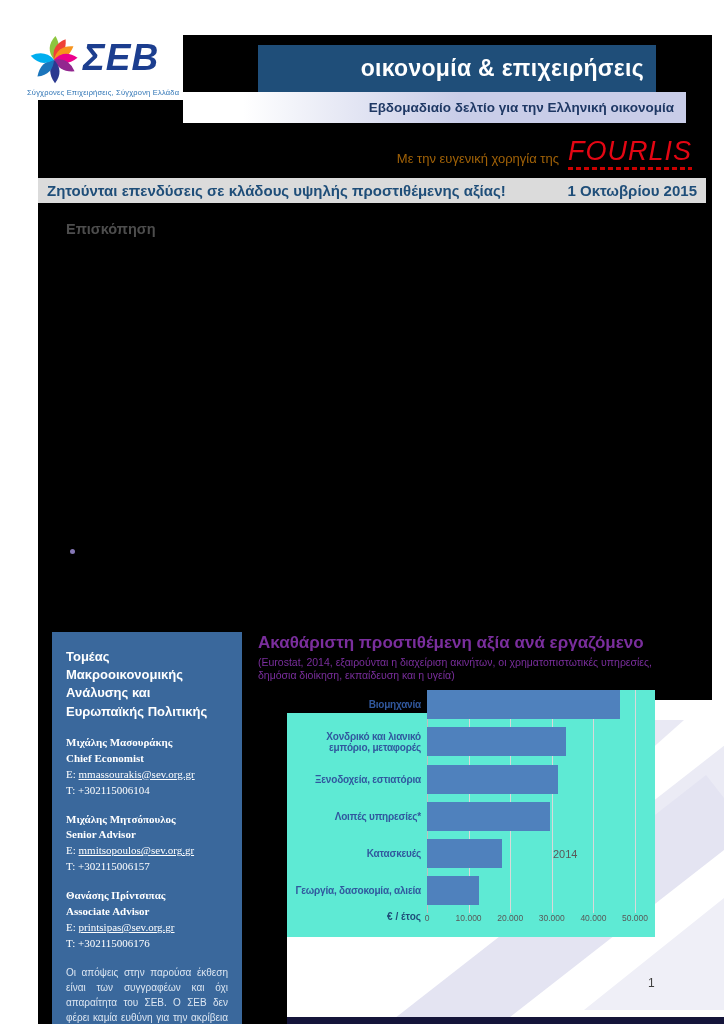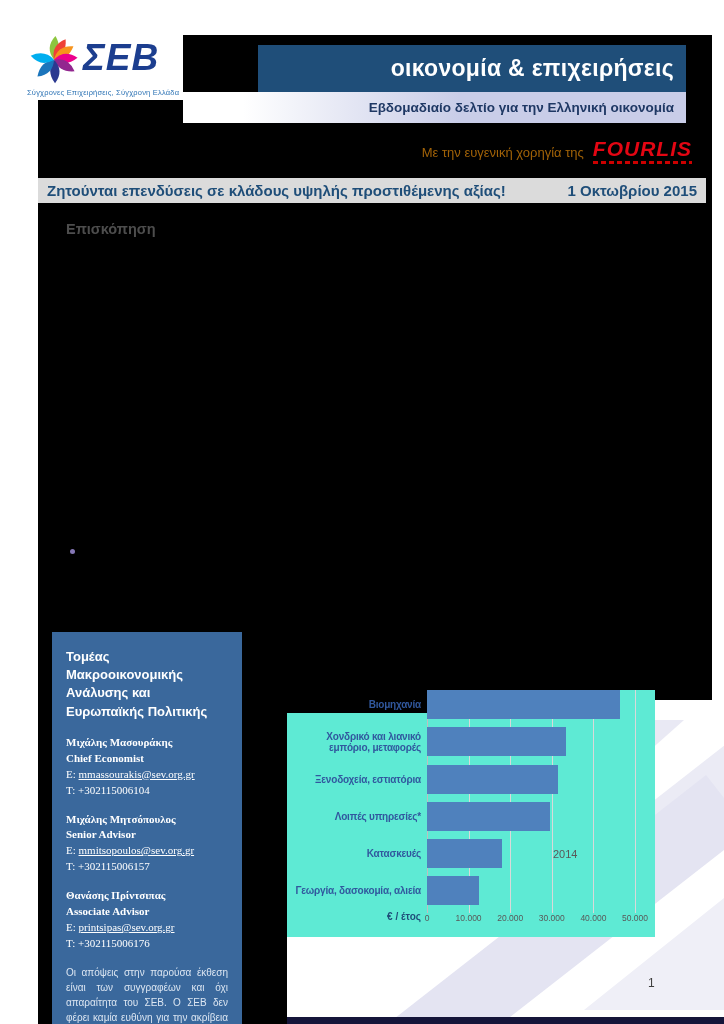--- a/index.html
+++ b/index.html
@@ -21,31 +21,31 @@
   .wm-band1{left:-60px;top:240px;width:560px;height:70px;background:#e4e4f2;transform:rotate(-38deg);}
   .wm-band2{left:180px;top:90px;width:420px;height:56px;background:#ebebf5;transform:rotate(-38deg);}
   .wm-tri1{right:-10px;top:190px;width:0;height:0;border-left:150px solid transparent;border-bottom:120px solid #efeff7;}
   .wm-tri2{right:40px;top:20px;width:0;height:0;border-right:90px solid transparent;border-top:80px solid #e9e9f4;}
   
   #logo{left:27px;top:30px;width:170px;height:72px;z-index:3;}
   #logo .mark-row{display:flex;align-items:center;}
   #logo-text{font-size:37px;font-weight:bold;font-style:italic;color:#1c3e8f;letter-spacing:1px;line-height:1;margin-left:2px;}
   #logo-tagline{font-size:7.5px;color:#2e74b5;margin-top:4px;white-space:nowrap;letter-spacing:.2px;}
   
-  #banner{left:258px;top:45px;width:428px;height:47px;background:#1f4e79;z-index:3;
+  #banner{left:258px;top:45px;width:398px;height:47px;background:#1f4e79;z-index:3;
     display:flex;align-items:center;justify-content:flex-end;padding-right:12px;box-sizing:border-box;}
   #banner .t{color:#fff;font-weight:bold;font-size:23px;letter-spacing:.3px;}
   #subbanner{left:183px;top:92px;width:503px;height:31px;z-index:3;
     background:linear-gradient(to right,#ffffff 0%,#ffffff 12%,#c9cde8 55%);
     display:flex;align-items:center;justify-content:flex-end;padding-right:12px;box-sizing:border-box;}
   #subbanner .t{color:#1f3864;font-weight:bold;font-size:13.5px;}
   
   #sponsor{right:32px;top:138px;z-index:3;display:flex;align-items:flex-end;gap:9px;}
   #sponsor .pre{color:#a16207;font-size:13px;padding-bottom:4px;}
-  #fourlis .name{color:#e30613;font-size:21px;font-weight:bold;font-style:italic;letter-spacing:1px;line-height:1;}
+  #fourlis .name{color:#e30613;font-size:27px;font-weight:normal;font-style:italic;letter-spacing:1px;line-height:1;}
   #fourlis .tagline{height:3px;margin-top:2px;
     background:repeating-linear-gradient(to right,#c00 0 5px,transparent 5px 8px);}
   
   #headline{left:38px;top:178px;width:668px;height:25px;background:#dbdbdb;z-index:3;
     display:flex;align-items:center;justify-content:space-between;padding:0 9px;box-sizing:border-box;gap:42px;}
   #headline .t,#headline .d{color:#1f4e79;font-weight:bold;font-size:15px;white-space:nowrap;}
   
   #overview{left:66px;top:221px;z-index:3;color:#4d4d4d;font-weight:bold;font-size:14.5px;}
   #body-bullet{left:70px;top:549px;width:5px;height:5px;border-radius:50%;background:#8577b5;z-index:3;}
   
@@ -154,20 +154,24 @@
         <div class="contact">
           <div class="nm">Θανάσης Πρίντσιπας</div>
           <div class="rl">Associate Advisor</div>
           <div><span>E:</span> <a href="#">printsipas@sev.org.gr</a></div>
           <div><span>T:</span> <span>+302115006176</span></div>
         </div>
       </div>
     <div id="disclaimer">Οι απόψεις στην παρούσα έκθεση είναι των συγγραφέων και όχι απαραίτητα του ΣΕΒ. Ο ΣΕΒ δεν φέρει καμία ευθύνη για την ακρίβεια ή την πληρότητα των πληροφοριών που περιλαμβάνει η έκθεση.</div>
   </div>
 
+  <div id="chart-title-block" class="abs">
+    <div id="chart-title">Ακαθάριστη προστιθέμενη αξία ανά εργαζόμενο</div>
+    <div id="chart-subtitle">(Eurostat, 2014, εξαιρούνται η διαχείριση ακινήτων, οι χρηματοπιστωτικές υπηρεσίες, δημόσια διοίκηση, εκπαίδευση και η υγεία)</div>
+  </div>
 
   <div id="chart-box">
     <div id="plot-grid">
         <div class="gridline zero" style="left: 140px;"></div>
         <div class="gridline" style="left: 181.6px;"></div>
         <div class="gridline" style="left: 223.2px;"></div>
         <div class="gridline" style="left: 264.8px;"></div>
         <div class="gridline" style="left: 306.4px;"></div>
         <div class="gridline" style="left: 348px;"></div>
       </div>

